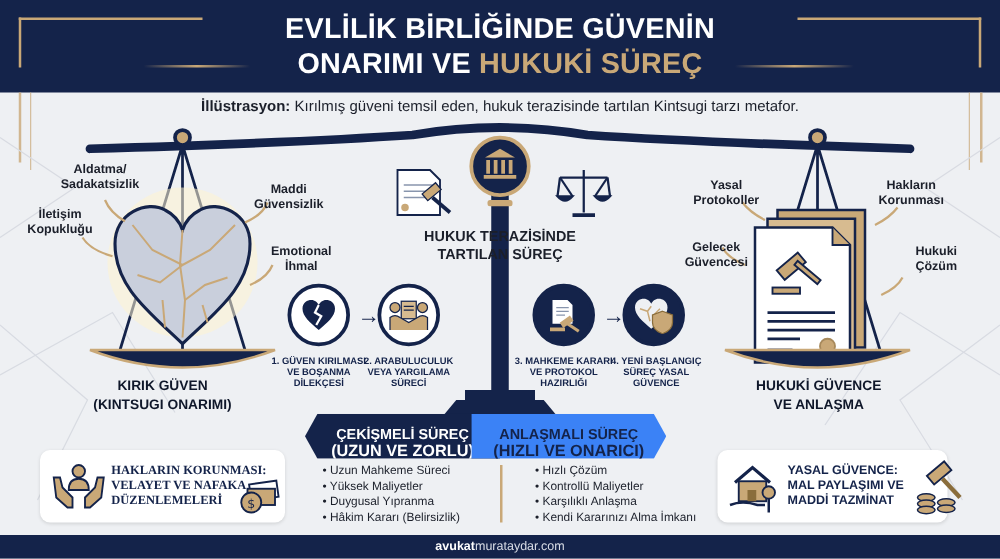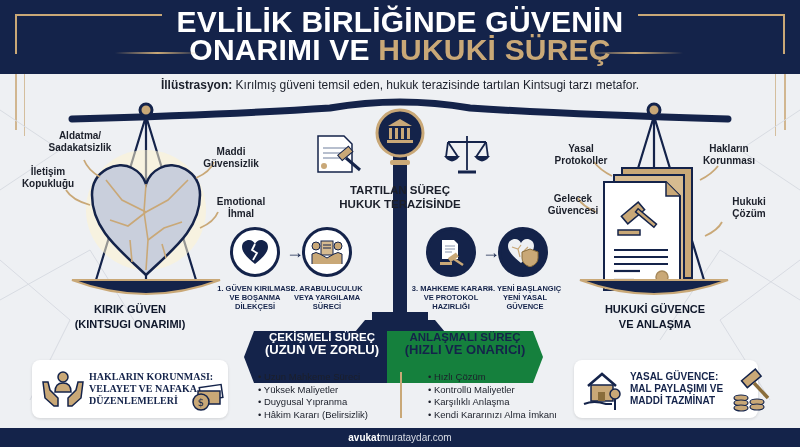--- a/index.html
+++ b/index.html
@@ -10,21 +10,21 @@
     position: relative;
     color: #1b1f2a;
   }
   .header {
     position: absolute; left: 0; top: 0; width: 800px; height: 74px;
     background: #14234a;
   }
   .frame-line { position: absolute; background: #c9a877; }
   .title {
     position: absolute; left: 0; top: 8px; width: 800px; text-align: center;
-    color: #ffffff; font-weight: bold; font-size: 30px; line-height: 28px;
+    color: #ffffff; font-weight: bold; font-size: 23px; line-height: 28px;
     letter-spacing: 0.2px;
   }
   .title .gold { color: #c9a877; }
   .title-dash {
     position: absolute; height: 2px; top: 52px;
     background: linear-gradient(90deg, rgba(201,168,119,0), #c9a877, rgba(201,168,119,0));
   }
   .subtitle {
     position: absolute; left: 0; top: 78px; width: 800px; text-align: center;
     font-size: 12px; color: #1b1f2a;
@@ -46,29 +46,29 @@
   }
   .step-circle {
     position: absolute; width: 50px; height: 50px; border-radius: 50%;
     display: flex; align-items: center; justify-content: center;
   }
   .step-circle.light { background: #ffffff; border: 3px solid #14234a; }
   .step-circle.dark { background: #14234a; border: 3px solid #14234a; }
   .arrow { position: absolute; color: #14234a; font-size: 18px; font-weight: bold; line-height: 18px; }
 
   .panel-bar {
-    position: absolute; top: 331px; height: 52px;
-    display: flex; flex-direction: column; align-items: center; justify-content: flex-start;
+    position: absolute; top: 331px; height: 36px;
+    display: flex; flex-direction: column; align-items: center; justify-content: flex-end;
     font-weight: bold;
   }
   .panel-bar .t1 { font-size: 11.5px; line-height: 13px; }
   .panel-bar .t2 { font-size: 13px; line-height: 12px; }
   .bar-left { left: 244px; width: 156px; background: #14234a; color: #ffffff;
     clip-path: polygon(10px 0, 100% 0, 100% 100%, 10px 100%, 0 50%); }
-  .bar-right { left: 387px; width: 156px; background: #15803d; color: #14234a;
+  .bar-right { left: 377px; width: 156px; background: #3b82f6; color: #14234a;
     clip-path: polygon(0 0, calc(100% - 10px) 0, 100% 50%, calc(100% - 10px) 100%, 0 100%); }
   .bullets { position: absolute; top: 371px; list-style: none; font-size: 9.5px; line-height: 12.5px; color: #1b1f2a; }
   .bullets li::before { content: "• "; }
   .divider-v { position: absolute; left: 400px; top: 372px; width: 1.5px; height: 46px; background: #c9a877; }
 
   .card {
     position: absolute; top: 360px; height: 58px; background: #ffffff; border-radius: 8px;
     box-shadow: 0 1px 3px rgba(0,0,0,0.12);
   }
   .card-text {
@@ -222,22 +222,22 @@
     <div>Emotional</div>
     <div>İhmal</div>
   </div>
 
 <div class="big-label" style="left:50px;top:302px;width:160px;">
     <div>KIRIK GÜVEN</div>
     <div>(KINTSUGI ONARIMI)</div>
   </div>
 
 <div class="big-label" style="left:320px;top:183px;width:160px;font-size:11.5px;line-height:14px;color:#1b1f2a;">
+    <div>HUKUK TERAZİSİNDE</div>
     <div>TARTILAN SÜREÇ</div>
-    <div>HUKUK TERAZİSİNDE</div>
   </div>
 
 <div class="label" style="left:548px;top:143px;width:66px;">
     <div>Yasal</div>
     <div>Protokoller</div>
   </div>
 <div class="label" style="left:696px;top:143px;width:66px;">
     <div>Hakların</div>
     <div>Korunması</div>
   </div>
@@ -302,21 +302,21 @@
     <div>VEYA YARGILAMA</div>
     <div>SÜRECİ</div>
   </div>
 <div class="step-label" style="left:408px;top:284px;">
     <div>3. MAHKEME KARARI</div>
     <div>VE PROTOKOL</div>
     <div>HAZIRLIĞI</div>
   </div>
 <div class="step-label" style="left:482px;top:284px;">
     <div>4. YENİ BAŞLANGIÇ</div>
-    <div>YENİ YASAL</div>
+    <div>SÜREÇ YASAL</div>
     <div>GÜVENCE</div>
   </div>
 
 <div class="panel-bar bar-left">
   <div class="t1">ÇEKİŞMELİ SÜREÇ</div>
   <div class="t2">(UZUN VE ZORLU)</div>
 </div>
 <div class="panel-bar bar-right">
   <div class="t1">ANLAŞMALI SÜREÇ</div>
   <div class="t2">(HIZLI VE ONARICI)</div>

